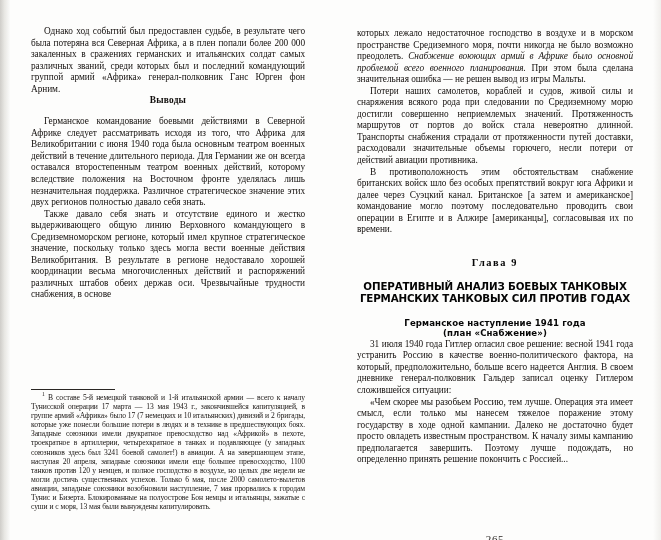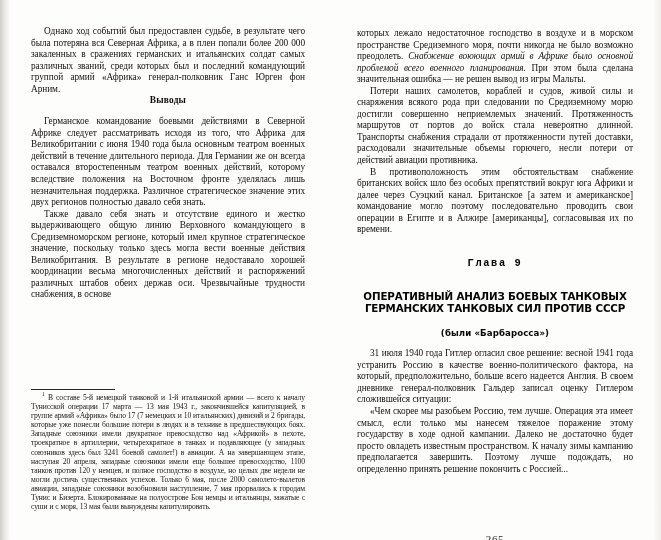--- a/index.html
+++ b/index.html
@@ -115,45 +115,45 @@
     letter-spacing: 0.6px;
     color: #2a2624;
   }
 
   
   .chapter-block {
     margin: 21px 0 0 0;
     text-align: center;
   }
   .chapter-number {
-    font-family: Liberation Mono, monospace;
+    font-family: Liberation Serif, serif;
     font-size: 10.4px;
     font-weight: bold;
     letter-spacing: 1.6px;
     color: #050505;
-    margin-bottom: 21px;
+    margin-bottom: 12px;
   }
   .chapter-title {
     font-family: "DejaVu Sans", "Liberation Sans", sans-serif;
     font-size: 10.3px;
     font-weight: bold;
     line-height: 12.4px;
     letter-spacing: -0.15px;
     color: #050505;
   }
   .chapter-subtitle {
     font-family: "DejaVu Sans", "Liberation Sans", sans-serif;
     font-size: 8.6px;
     font-weight: bold;
     line-height: 10.6px;
     letter-spacing: 0.1px;
     color: #070707;
     margin-top: 13px;
   }
-  .after-chapter { margin-top: 10px; }
+  .after-chapter { margin-top: 0; }
 </style>
 </head>
 <body>
 
 <div id="scan">
 
   <div class="page page-left">
     <div class="col">
 
 
@@ -179,24 +179,25 @@
       <p class="noindent"><span>которых лежало недостаточное господство в воздухе и в морском пространстве Средиземного моря, почти никогда не было возможно преодолеть. </span><span class="italic">Снабжение воюющих армий в Африке было основной проблемой всего военного планирования.</span><span> При этом была сделана значительная ошибка — не решен вывод из игры Мальты.</span></p>
 
       <p class="indent">Потери наших самолетов, кораблей и судов, живой силы и снаряжения всякого рода при следовании по Средиземному морю достигли совершенно неприемлемых значений. Протяженность маршрутов от портов до войск стала невероятно длинной. Транспорты снабжения страдали от протяженности путей доставки, расходовали значительные объемы горючего, несли потери от действий авиации противника.</p>
 
       <p class="indent">В противоположность этим обстоятельствам снабжение британских войск шло без особых препятствий вокруг юга Африки и далее через Суэцкий канал. Британское [а затем и американское] командование могло поэтому последовательно проводить свои операции в Египте и в Алжире [американцы], согласовывая их по времени.</p>
 
       <div class="chapter-block">
         <div class="chapter-number">Глава 9</div>
         <div class="chapter-title">
           <div>ОПЕРАТИВНЫЙ АНАЛИЗ БОЕВЫХ ТАНКОВЫХ</div>
-          <div>ГЕРМАНСКИХ ТАНКОВЫХ СИЛ ПРОТИВ СССР</div>
+          <div>ГЕРМАНСКИХ ТАНКОВЫХ СИЛ ПРОТИВ ГОДАХ</div>
         </div>
         <div class="chapter-subtitle">
-          <div>(были «Барбаросса»)</div>
+          <div>Германское наступление 1941 года</div>
+          <div>(план «Снабжение»)</div>
         </div>
       </div>
 
       <p class="indent after-chapter">31 июля 1940 года Гитлер огласил свое решение: весной 1941 года устранить Россию в качестве военно-политического фактора, на который, предположительно, больше всего надеется Англия. В своем дневнике генерал-полковник Гальдер записал оценку Гитлером сложившейся ситуации:</p>
 
       <p class="indent">«Чем скорее мы разобьем Россию, тем лучше. Операция эта имеет смысл, если только мы нанесем тяжелое поражение этому государству в ходе одной кампании. Далеко не достаточно будет просто овладеть известным пространством. К началу зимы кампанию предполагается завершить. Поэтому лучше подождать, но определенно принять решение покончить с Россией...</p>
 
       <div class="folio">265</div>
     </div>
   </div>

